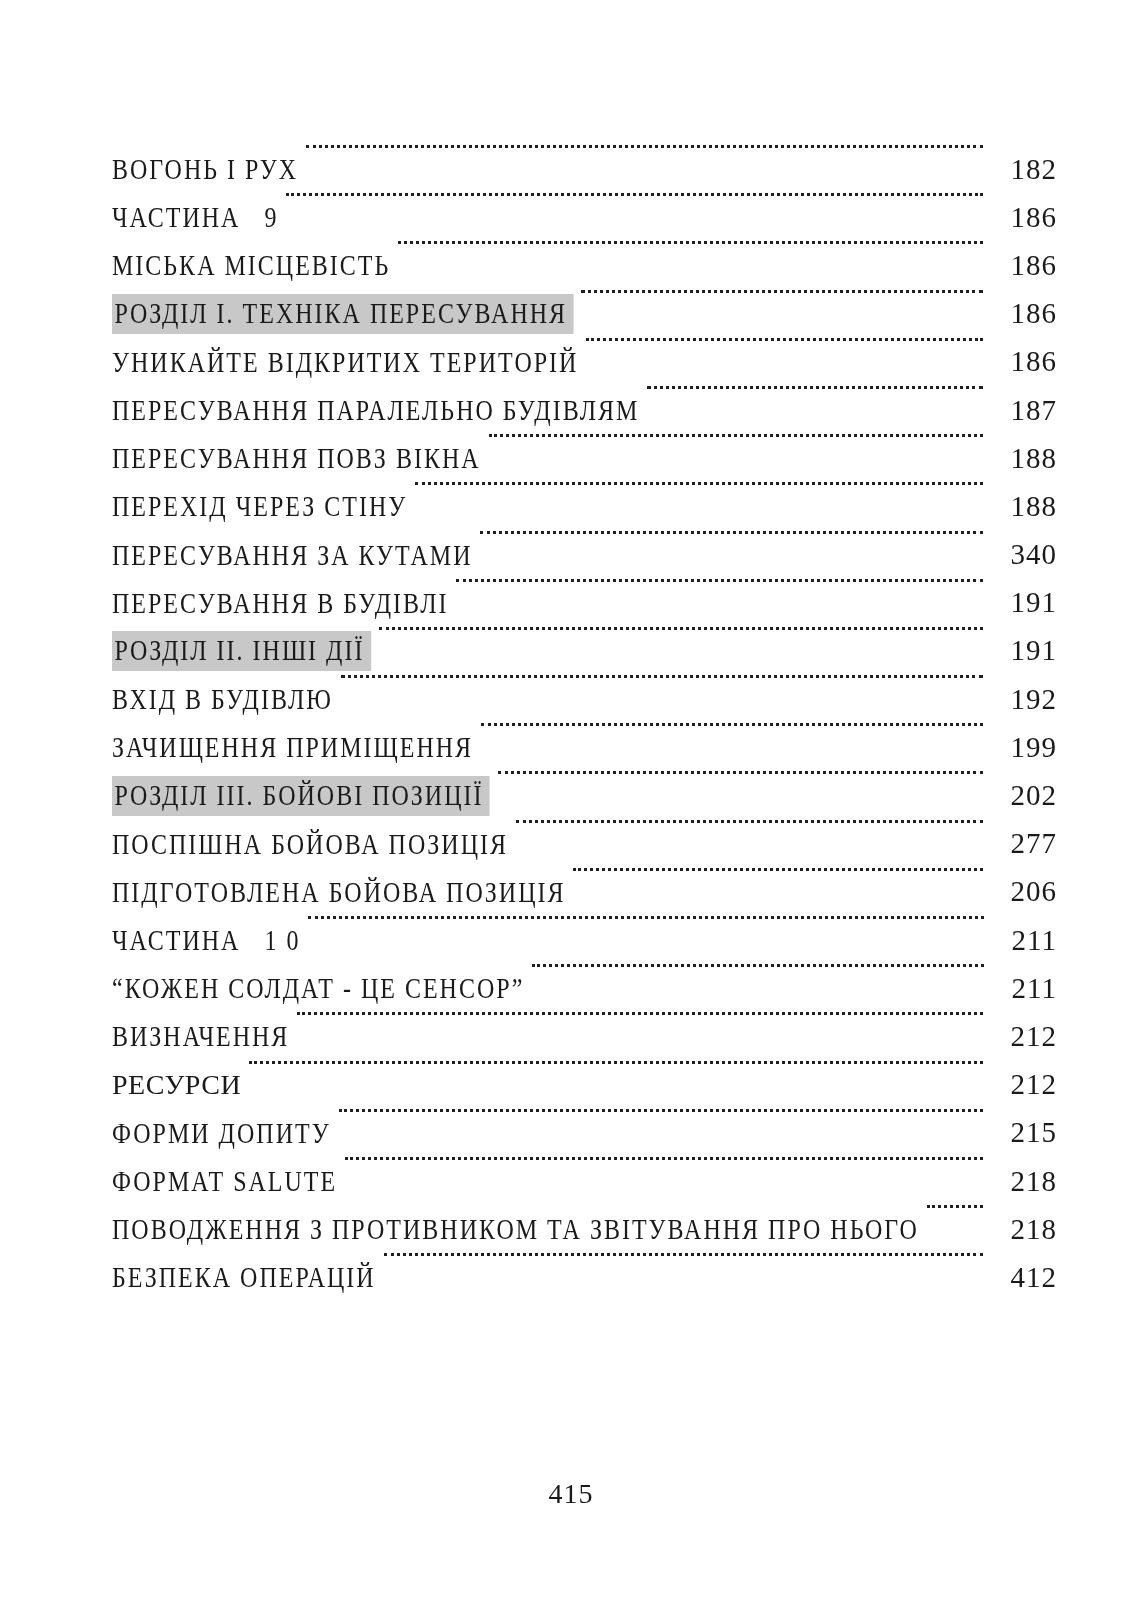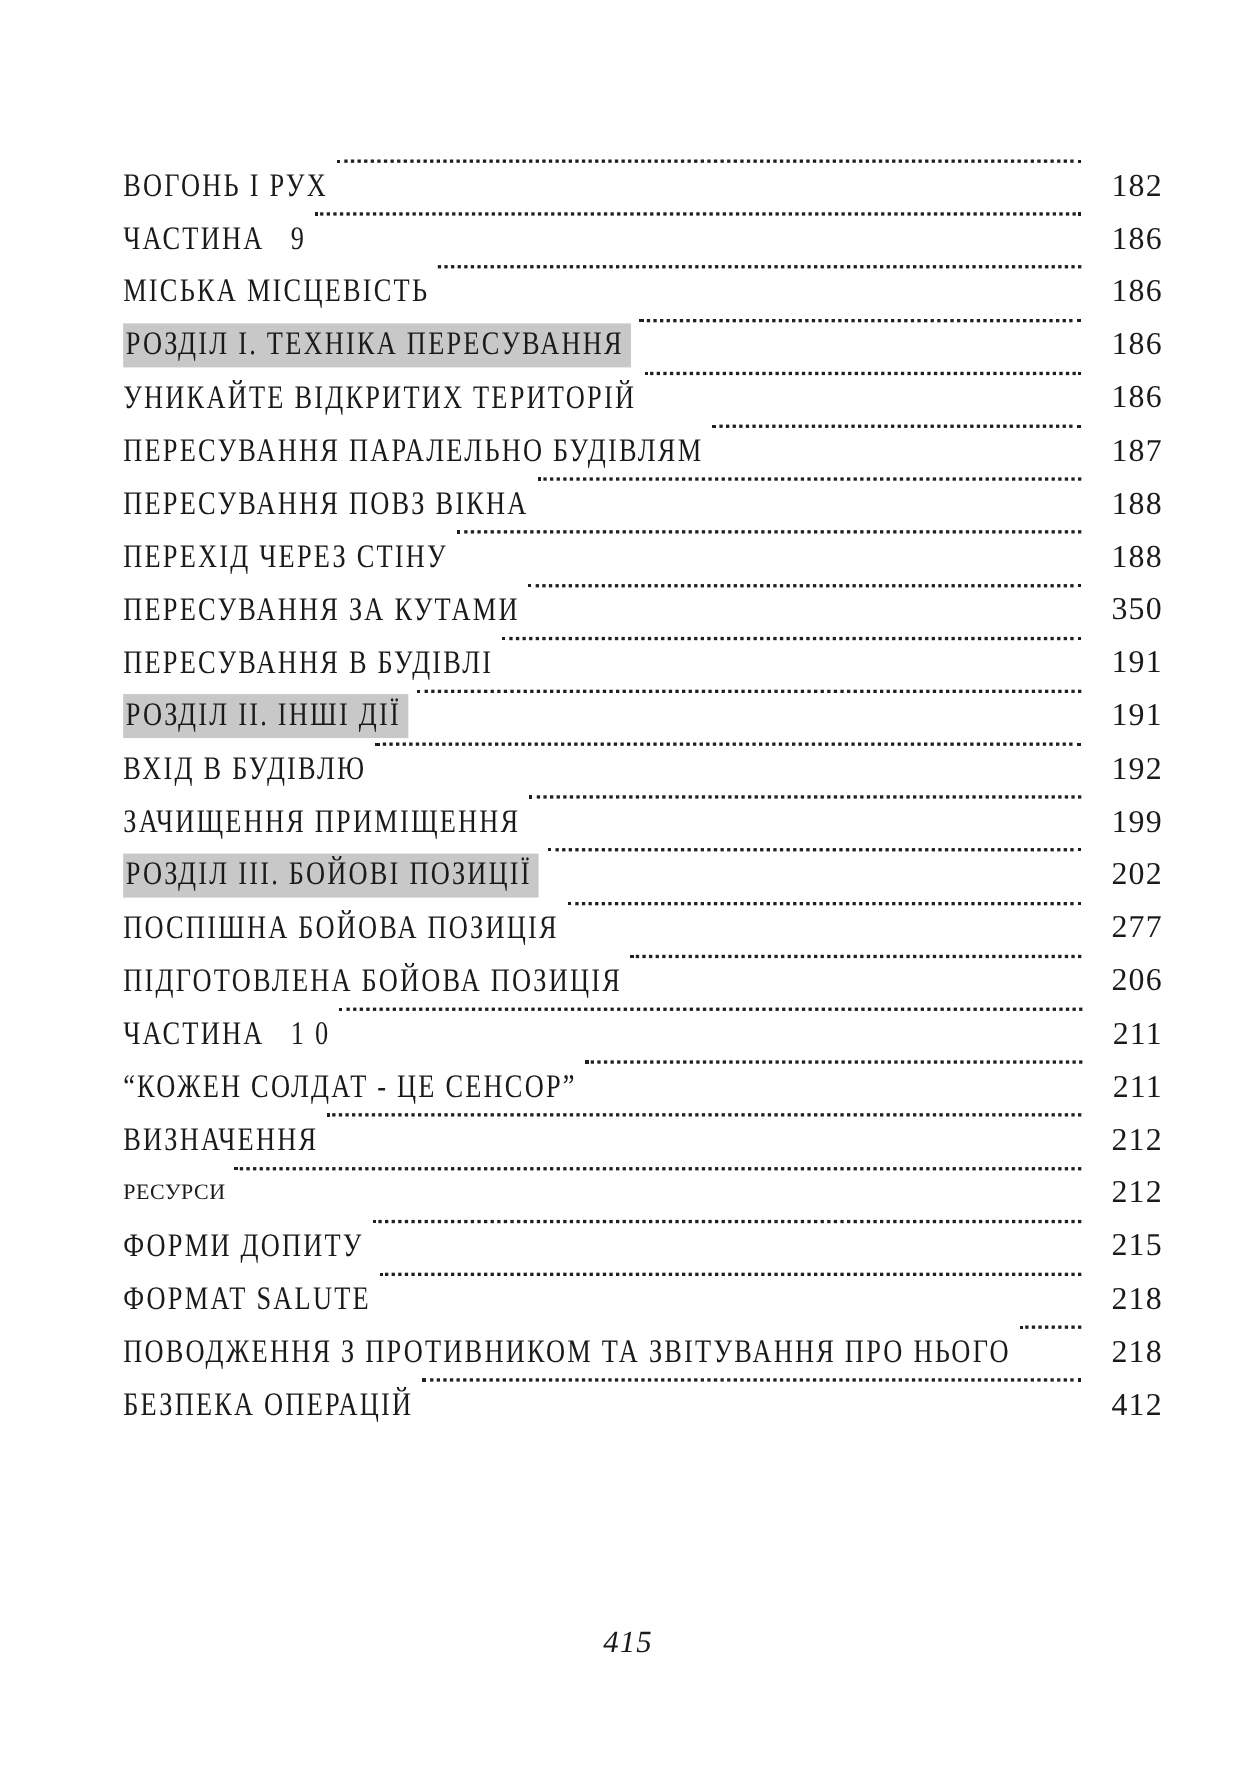--- a/index.html
+++ b/index.html
@@ -25,21 +25,21 @@
   .label {
     font-size: 30px;
     white-space: pre;
     flex: 0 0 auto;
   }
   .condensed {
     letter-spacing: 2.5px;
     
   }
   .regular {
-    font-size: 20px;
+    font-size: 28px;
     letter-spacing: 0.5px;
   }
   .highlight {
     background: #c8c8c8;
     padding: 2px 8px 4px 3px;
   }
   .leader {
     flex: 1 1 auto;
     min-width: 20px;
     border-bottom: 3px dotted #1f1f1f;
@@ -52,21 +52,20 @@
     flex: 0 0 auto;
     margin-left: 16px;
   }
   .footer {
     position: absolute;
     top: 1478px; left: 0;
     width: 100%;
     text-align: center;
     font-size: 28px;
     letter-spacing: 1px;
-    font-style: italic;
   }
 </style>
 </head>
 <body>
 
 <div class="page">
   <div class="toc" id="toc-list">
       <div class="row">
     <span class="label condensed" style="transform: scaleX(0.8); transform-origin: left center; margin-right: -46.6px;">ВОГОНЬ І РУХ</span>
     <span class="leader"></span>
@@ -103,21 +102,21 @@
     <span class="pagenum">188</span>
   </div>
       <div class="row">
     <span class="label condensed" style="transform: scaleX(0.8); transform-origin: left center; margin-right: -73.8px;">ПЕРЕХІД ЧЕРЕЗ СТІНУ</span>
     <span class="leader"></span>
     <span class="pagenum">188</span>
   </div>
       <div class="row">
     <span class="label condensed" style="transform: scaleX(0.8); transform-origin: left center; margin-right: -90.2px;">ПЕРЕСУВАННЯ ЗА КУТАМИ</span>
     <span class="leader"></span>
-    <span class="pagenum">350</span>
+    <span class="pagenum">340</span>
   </div>
       <div class="row">
     <span class="label condensed" style="transform: scaleX(0.8); transform-origin: left center; margin-right: -84.2px;">ПЕРЕСУВАННЯ В БУДІВЛІ</span>
     <span class="leader"></span>
     <span class="pagenum">191</span>
   </div>
       <div class="row">
     <span class="label condensed highlight" style="transform: scaleX(0.8); transform-origin: left center; margin-right: -64.8px;">РОЗДІЛ ІІ. ІНШІ ДІЇ</span>
     <span class="leader"></span>
     <span class="pagenum">191</span>

